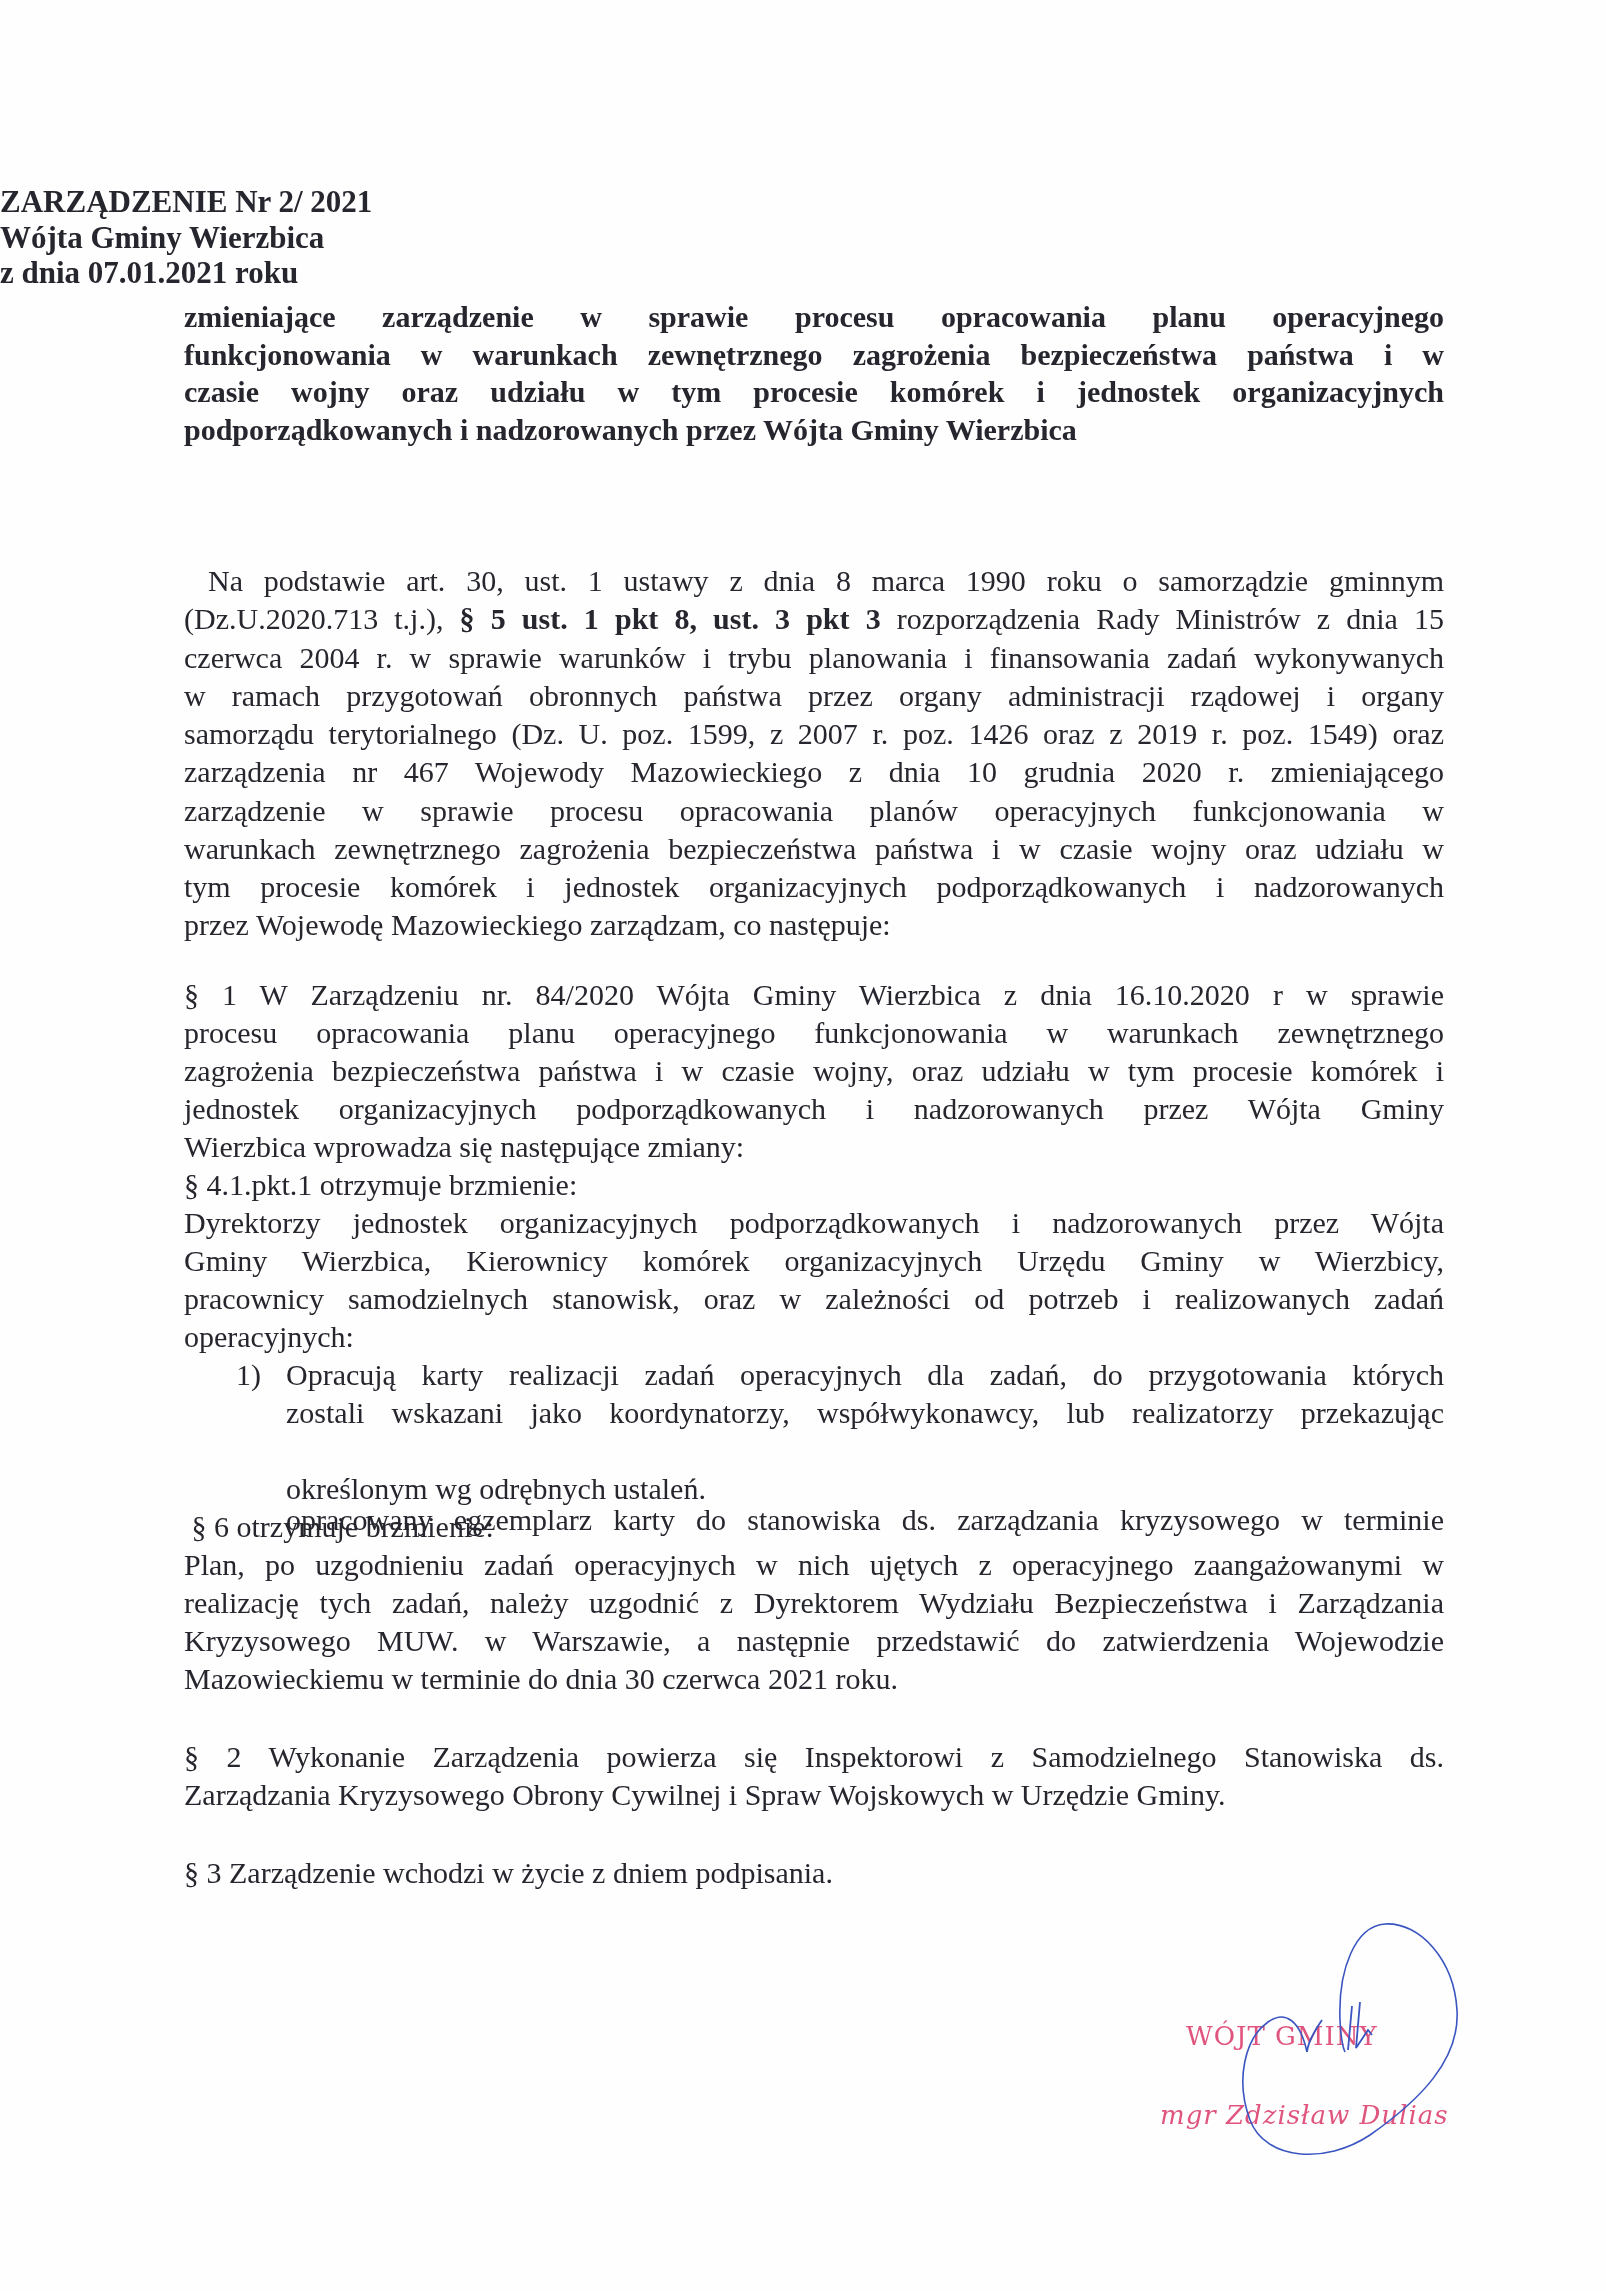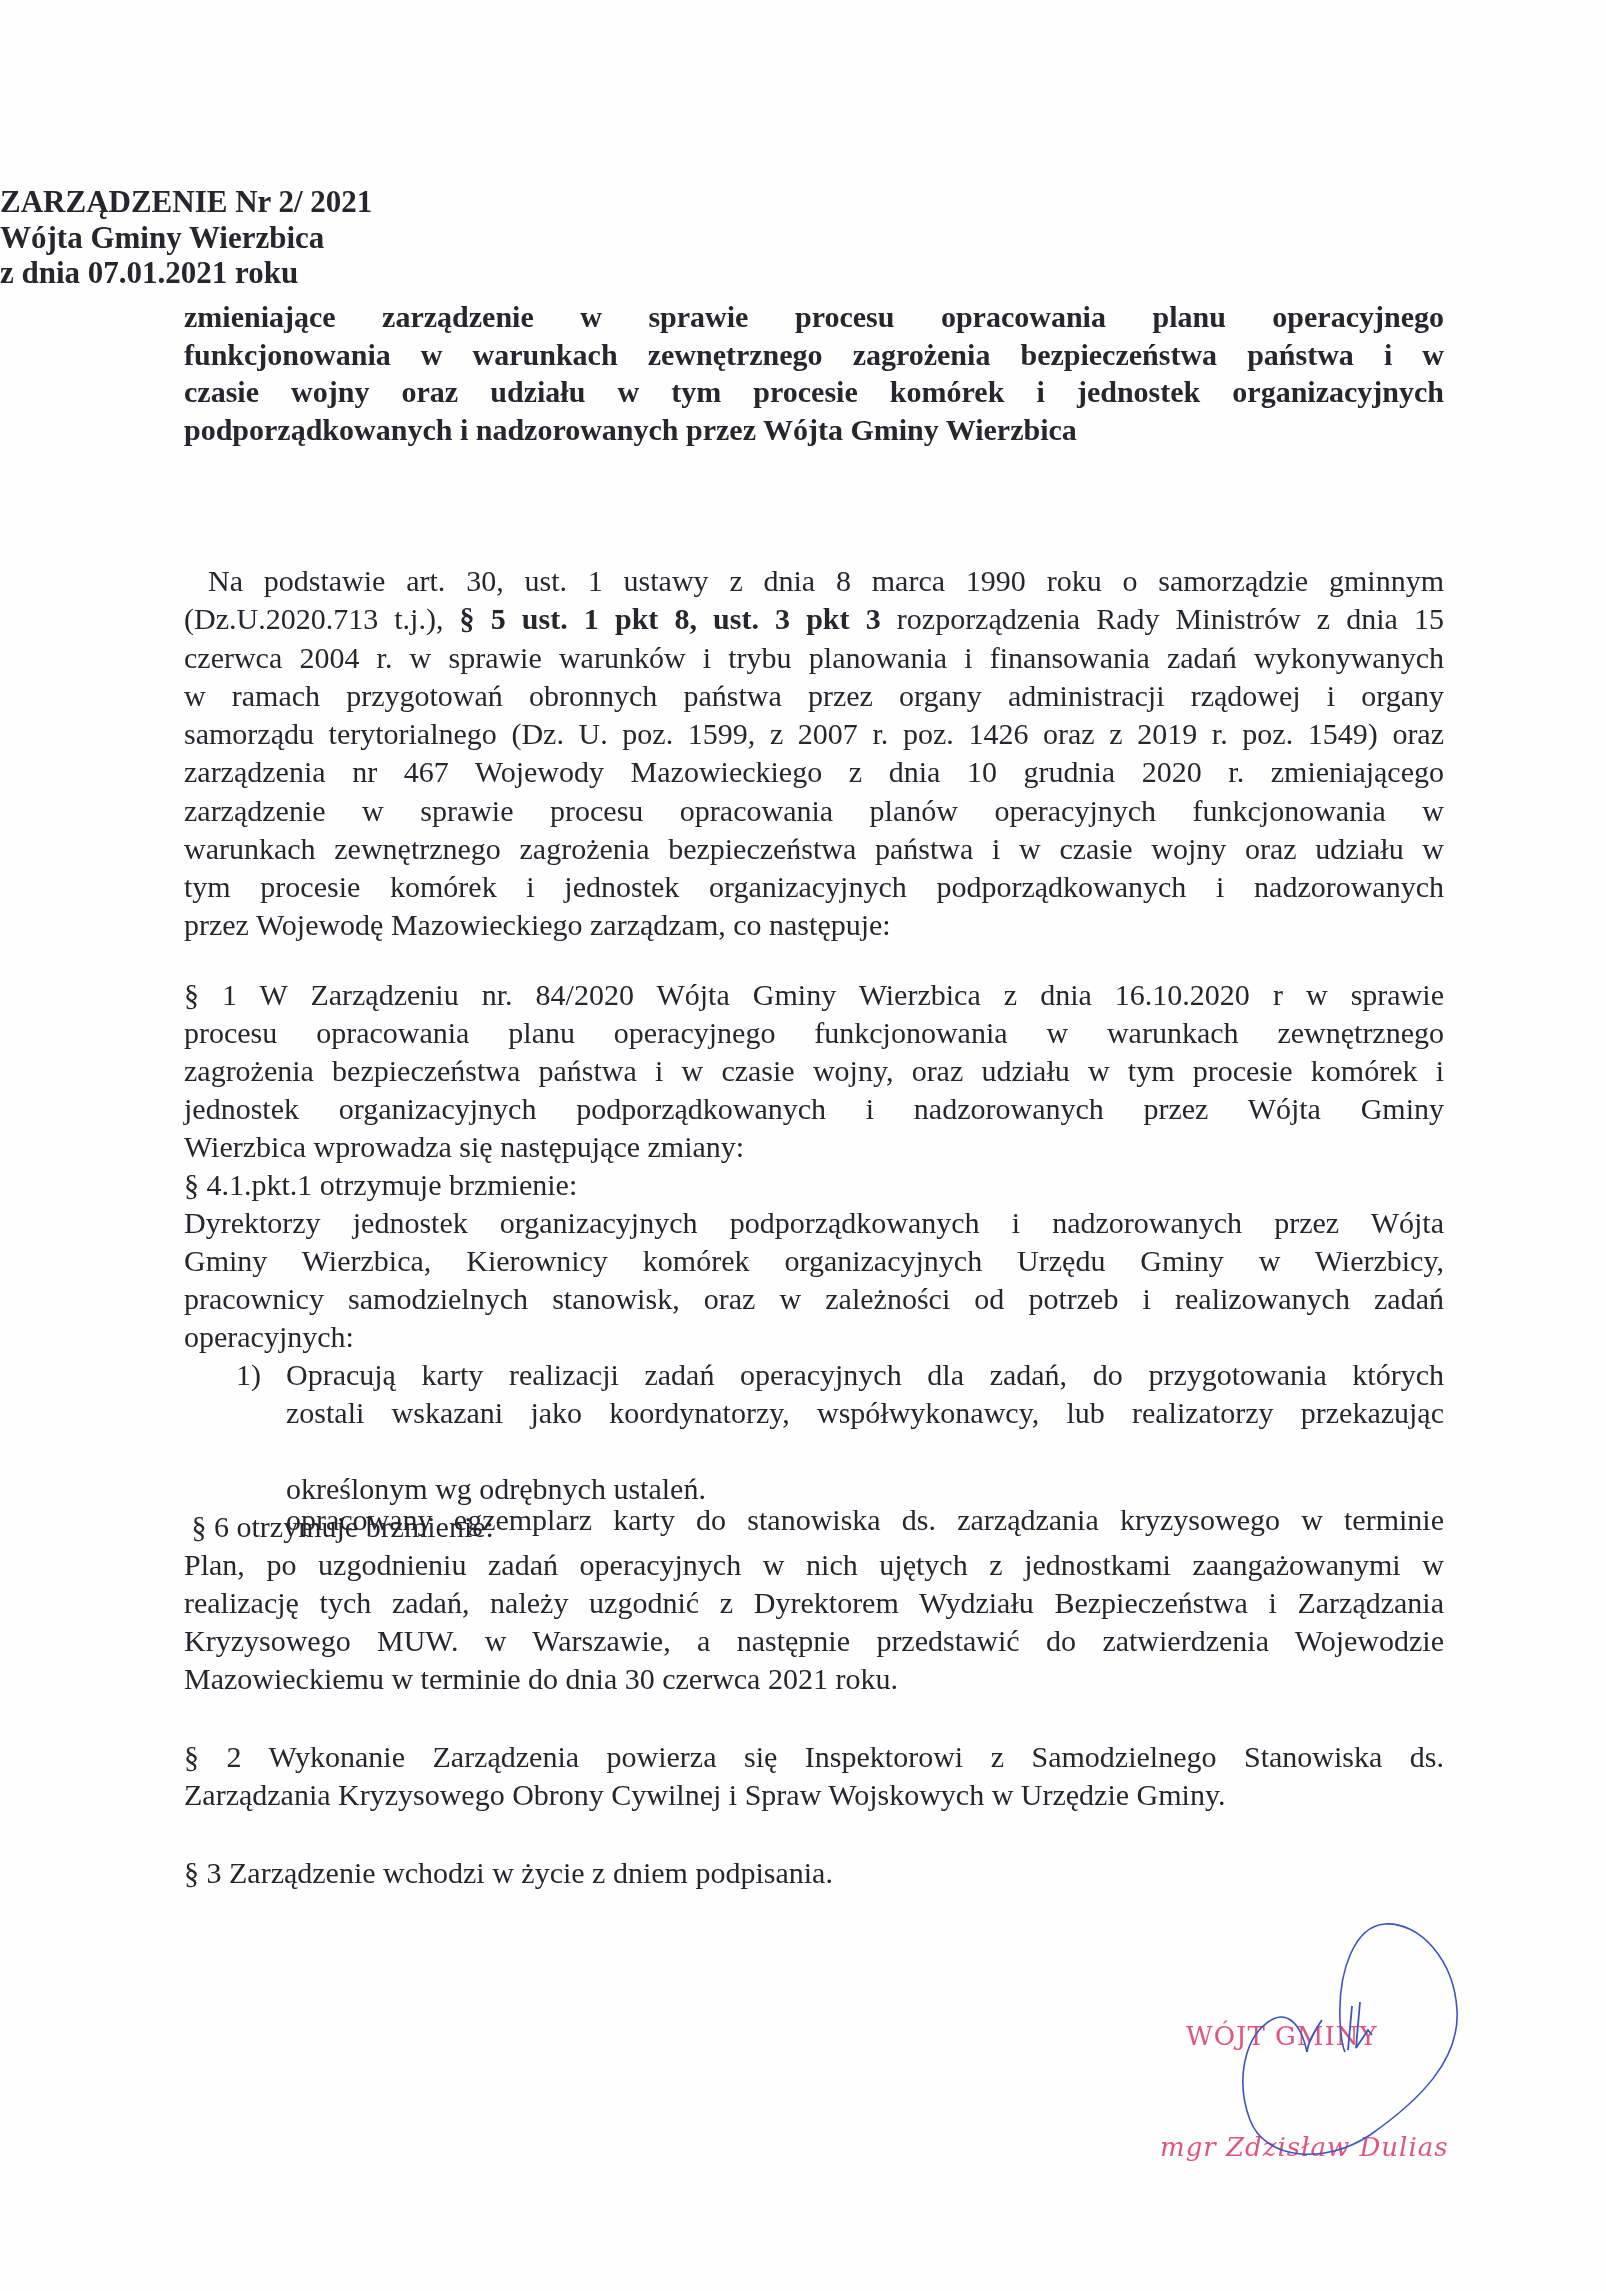--- a/index.html
+++ b/index.html
@@ -8,21 +8,21 @@
   .page { position: absolute; left: 0; top: 0; width: 1606px; height: 2291px; background: #fefefe; }
   .line { position: absolute; white-space: nowrap; line-height: 1; }
   .center { left: 0; width: 1606px; text-align: left; }
   .title { font-weight: bold; font-size: 31px; }
   .just { left: 184px; width: 1260px; text-align: justify; text-align-last: justify; font-size: 30px; }
   .left { left: 184px; font-size: 30px; }
   .subject { font-weight: bold; font-size: 30px; }
   .b { font-weight: bold; }
   .stamp { position: absolute; color: #e0557e; }
   .stamp-title { left: 1186px; top: 2021px; font-family: "DejaVu Serif", serif; font-size: 26px; letter-spacing: 1px; font-weight: normal; }
-  .stamp-name { left: 1160px; top: 2100px; font-family: "DejaVu Serif", serif; font-style: italic; font-size: 26px; letter-spacing: 1px; margin-top: 32px; }
+  .stamp-name { left: 1160px; top: 2100px; font-family: "DejaVu Serif", serif; font-style: italic; font-size: 26px; letter-spacing: 1px; }
   svg.sig { position: absolute; left: 1100px; top: 1880px; width: 500px; height: 300px; overflow: visible; }
 </style>
 </head>
 <body>
 
 <div class="page">
 
   <div class="line center title" style="top:186px;">ZARZĄDZENIE Nr 2/  2021</div>
   <div class="line center title" style="top:222px;">Wójta Gminy Wierzbica</div>
   <div class="line center title" style="top:257px;">z  dnia 07.01.2021  roku</div>
@@ -62,21 +62,21 @@
 
     <div>
       <div class="line left" style="top:1360px; left:236px;">1)</div>
       <div class="line just" style="top:1360px; left:286px; width:1158px;">Opracują karty realizacji zadań operacyjnych  dla zadań, do przygotowania których</div>
       <div class="line just" style="top:1398px; left:286px; width:1158px;">zostali wskazani jako koordynatorzy, współwykonawcy, lub realizatorzy przekazując</div>
       <div class="line just" style="top:1505px; left:286px; width:1158px;">opracowany  egzemplarz karty do stanowiska ds. zarządzania kryzysowego  w terminie</div>
       <div class="line left" style="top:1474px; left:286px;">określonym wg odrębnych ustaleń.</div>
     </div>
 
     <div class="line left" style="top:1512px; white-space:pre;"> § 6 otrzymuje brzmienie:</div>
-    <div class="line just" style="top:1550px;">Plan, po uzgodnieniu zadań operacyjnych w nich ujętych z jednostkami zaangażowanymi w</div>
+    <div class="line just" style="top:1550px;">Plan, po uzgodnieniu zadań operacyjnych w nich ujętych z operacyjnego zaangażowanymi w</div>
     <div class="line just" style="top:1588px;">realizację tych zadań, należy uzgodnić z Dyrektorem Wydziału Bezpieczeństwa i Zarządzania</div>
     <div class="line just" style="top:1626px;">Kryzysowego MUW. w Warszawie, a następnie przedstawić do zatwierdzenia Wojewodzie</div>
     <div class="line left" style="top:1664px;">Mazowieckiemu w terminie do dnia 30 czerwca 2021 roku.</div>
   </div>
 
   <div>
     <div class="line just" style="top:1742px;">§ 2 Wykonanie Zarządzenia powierza się Inspektorowi  z Samodzielnego  Stanowiska ds.</div>
     <div class="line left" style="top:1780px;">Zarządzania Kryzysowego Obrony Cywilnej i Spraw Wojskowych w Urzędzie Gminy.</div>
   </div>
 

